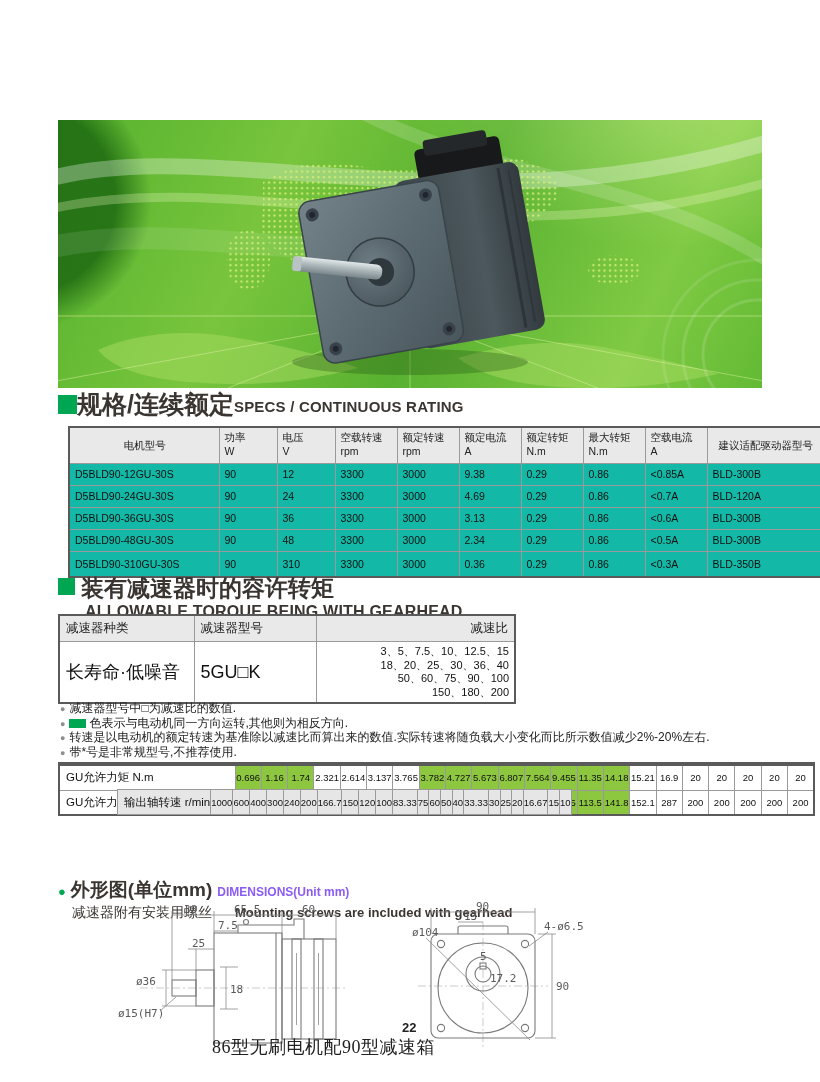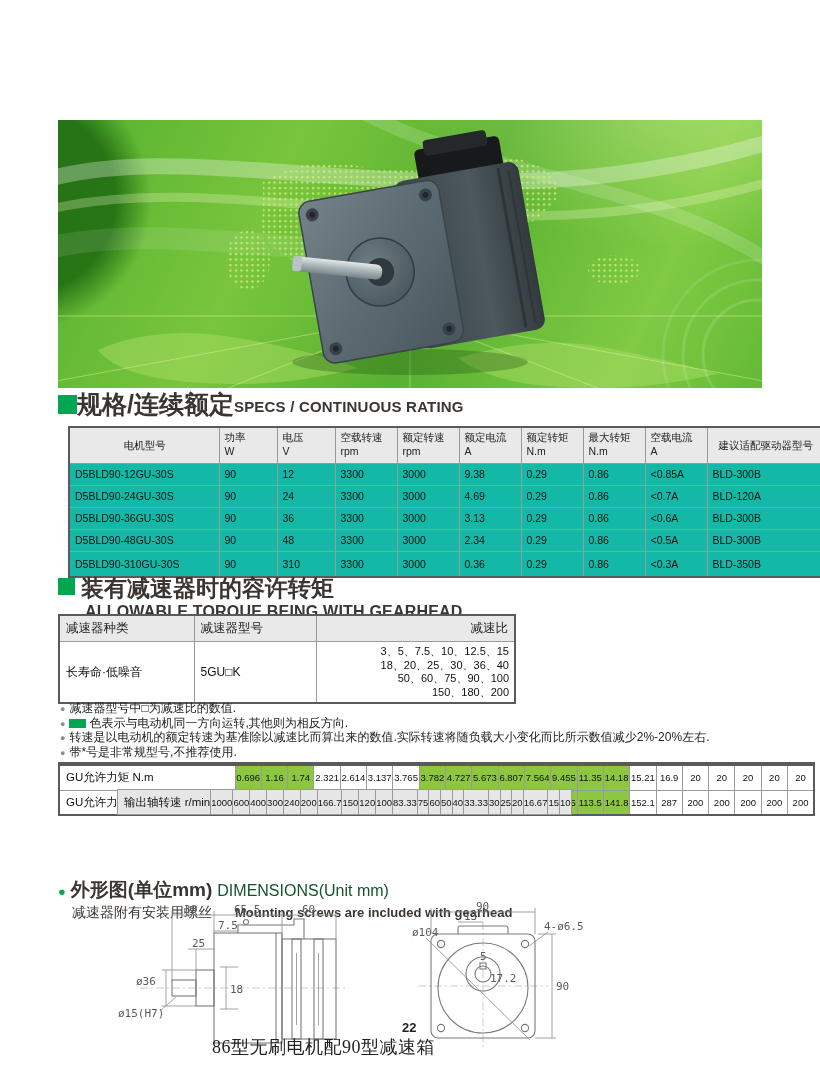--- a/index.html
+++ b/index.html
@@ -45,21 +45,21 @@
   .spec-table td { font-size:10.5px; color:#111; padding:0 0 0 5px; height:22px; text-align:left; }
   .spec-table tr.tall td { height:26px; }
 
   
   .tq-table { position:absolute; left:58px; top:614px; width:458px; table-layout:fixed;
     border:2px solid #5a5a5a; background:#fff; }
   .tq-table th, .tq-table td { border:1px solid #9a9a9a; }
   .tq-table th { background:#e9e9e9; font-size:12.5px; font-weight:normal; color:#222;
     text-align:left; padding:4px 6px; height:26px; }
   .tq-table th.r { text-align:right; }
-  .tq-table td { font-size:12px; color:#111; vertical-align:middle; padding:4px 6px; height:56px; }
+  .tq-table td { font-size:18px; color:#111; vertical-align:middle; padding:4px 6px; height:56px; }
   .tq-table td.ratios { font-size:11px; text-align:right; padding:3px 5px; line-height:13.5px; }
 
   
   .notes { position:absolute; left:58px; top:702px; width:757px; }
   .note { display:flex; align-items:flex-start; font-size:12px; color:#222; line-height:13.5px; }
   .note .b { color:#8d8d8d; font-size:9px; margin:1px 4px 0 2px; }
   .note .sw { width:17px; height:9px; background:#00a651; display:inline-block; margin:2px 3px 0 0; }
 
   
   .ratio-table { position:absolute; left:58px; top:762px; width:757px; table-layout:fixed;
@@ -70,21 +70,21 @@
   .ratio-table td { font-size:9.5px; color:#111; text-align:center; padding:0; height:25px; }
   .ratio-table tr.hdr th, .ratio-table tr.hdr td { background:#e6e6e6; }
   .ratio-table tr.sep th, .ratio-table tr.sep td { border-top:2px solid #5a5a5a; }
   .ratio-table td.hl { background:#8dc63f; }
 
   
   .dims-hd { position:absolute; left:58px; top:877px; }
   .dims-l1 { display:flex; align-items:baseline; gap:5px; }
   .dims-dot { color:#00a651; font-size:13px; }
   .dims-cn { font-size:19px; font-weight:bold; color:#3a3531; }
-  .dims-en { font-size:16px; font-weight:normal; color:#14532d; }
+  .dims-en { font-size:12px; font-weight:bold; color:#8b5cf6; }
   .dims-l2 { display:flex; align-items:baseline; gap:23px; margin:1px 0 0 14px; }
   .dims-note-cn { font-size:14px; color:#3a3531; }
   .dims-note-en { font-size:13px; font-weight:bold; color:#3a3531; }
 
   .draw { position:absolute; }
   .draw svg { display:block; }
   .dwg-line { stroke:#7a7a7a; stroke-width:1.1; fill:none; }
   .dim-line { stroke:#8a8a8a; stroke-width:.8; fill:none; }
   .cl { stroke:#b5b5b5; stroke-width:.7; stroke-dasharray:8 3 2 3; fill:none; }
   .dtx { font-size:11px; fill:#5a5a5a; font-family:"DejaVu Sans Mono","Liberation Mono",monospace; }

